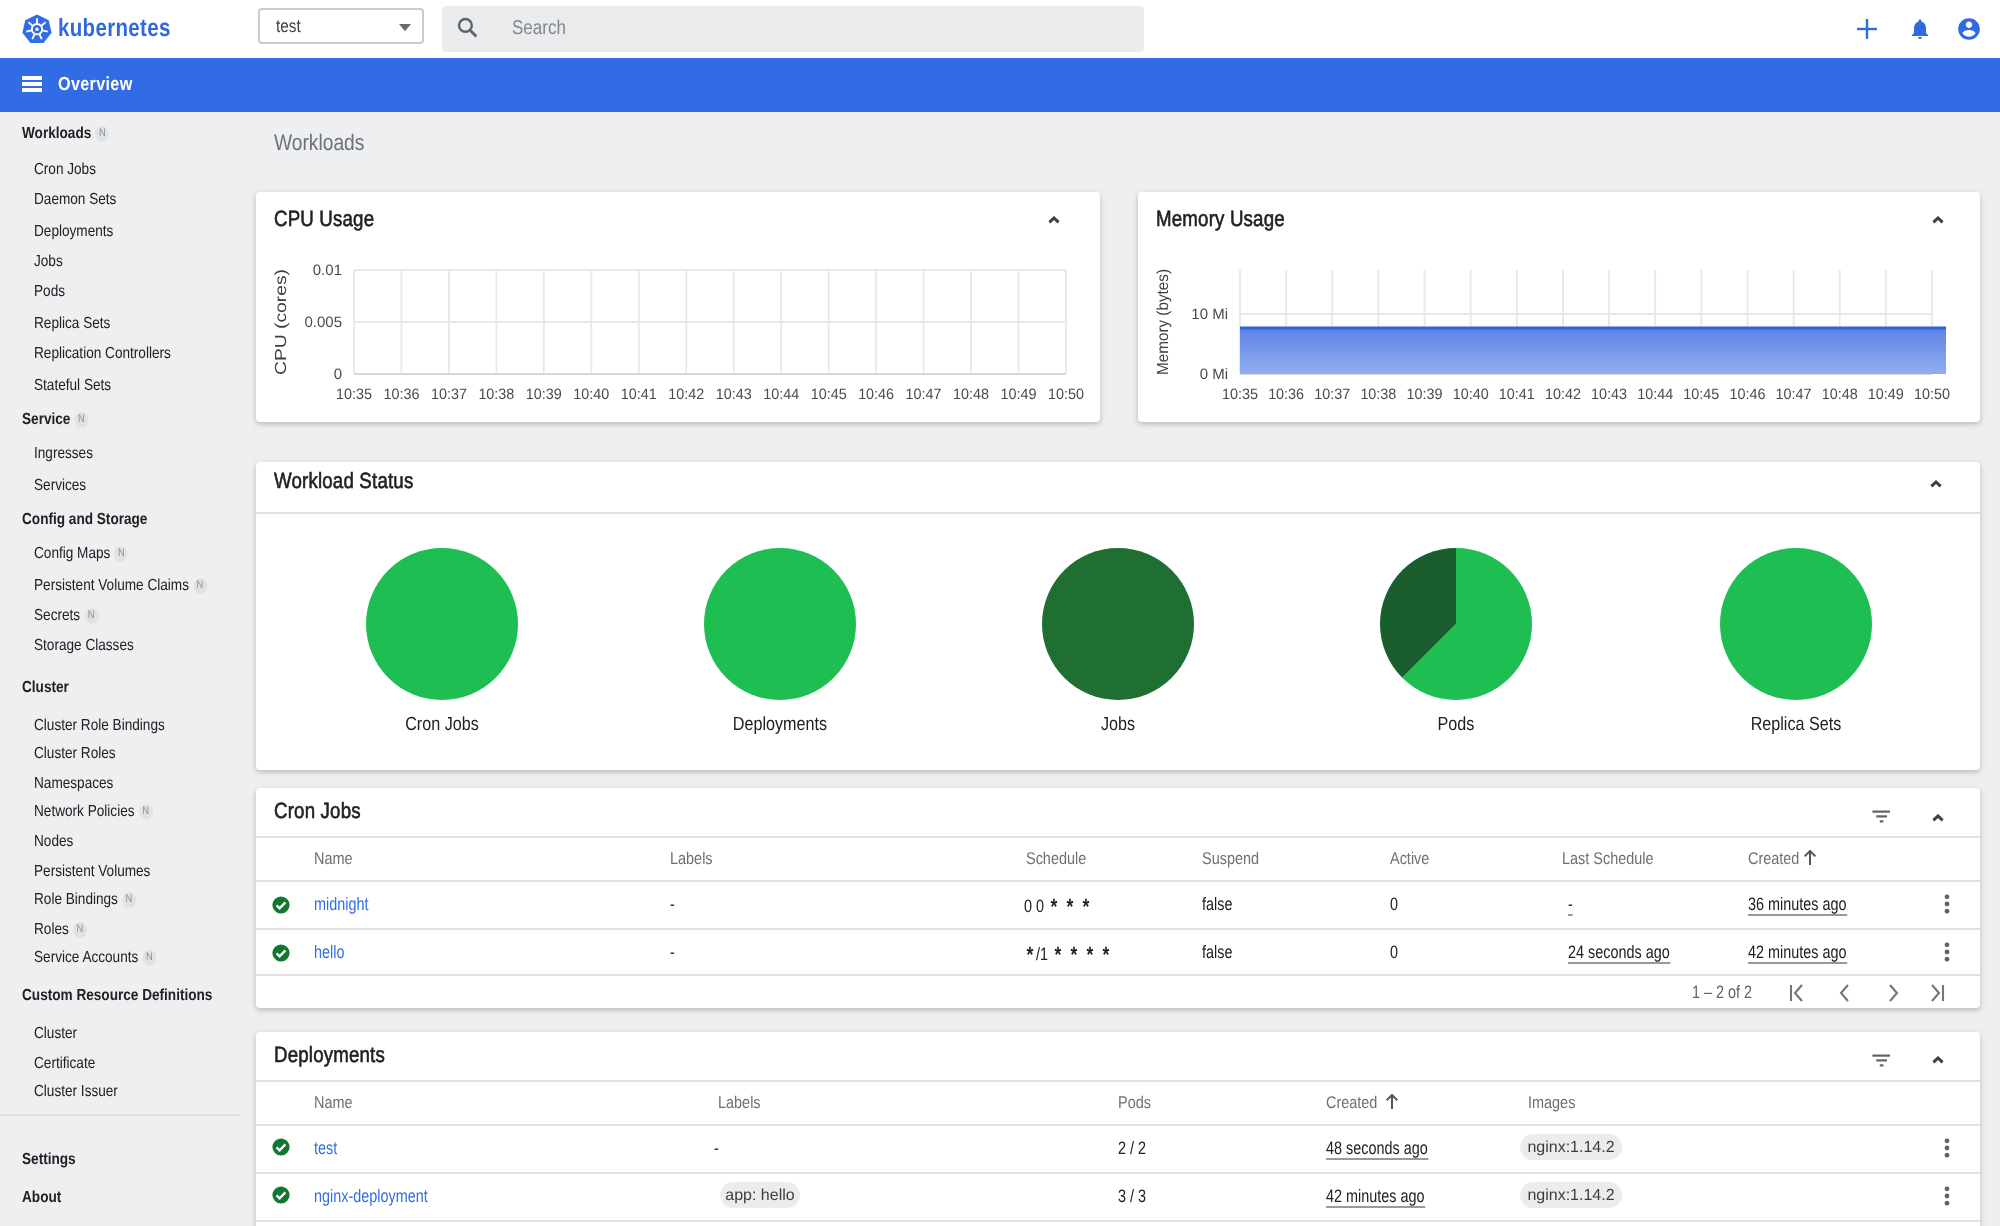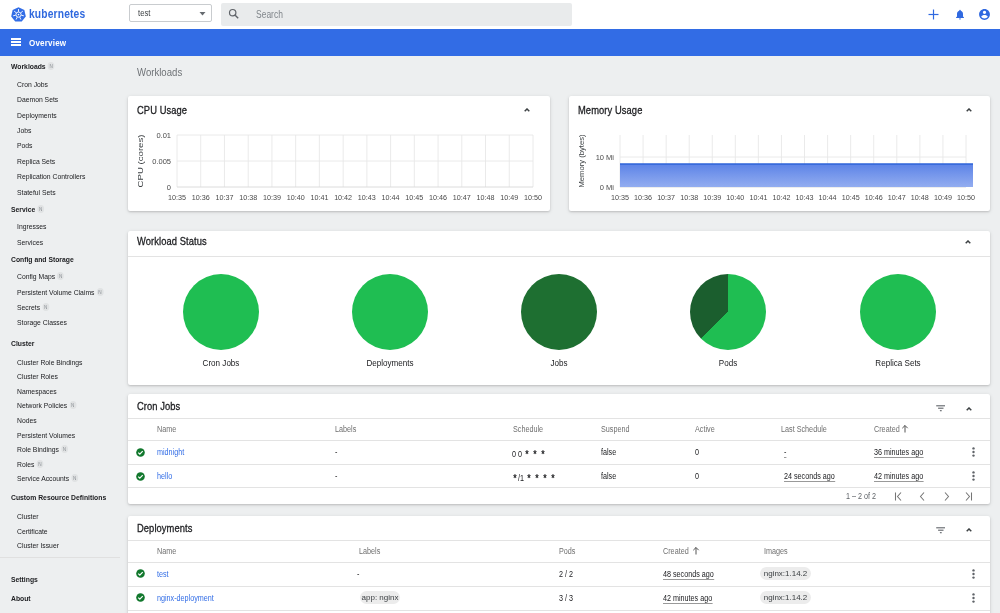--- a/index.html
+++ b/index.html
@@ -317,21 +317,21 @@
 <svg class="ab" style="left:971.5px;top:568.5px" width="3" height="10" viewBox="0 0 3 10">
       <circle cx="1.5" cy="1.4" r="1.2" fill="#5f6368"></circle>
       <circle cx="1.5" cy="5" r="1.2" fill="#5f6368"></circle>
       <circle cx="1.5" cy="8.6" r="1.2" fill="#5f6368"></circle>
     </svg>
 <svg class="ab" style="left:136.3px;top:593.0px" width="9" height="9" viewBox="0 0 9 9">
       <circle cx="4.5" cy="4.5" r="4.3" fill="#12782d"></circle>
       <polyline points="2.3,4.7 3.8,6.2 6.7,3.2" fill="none" stroke="#fff" stroke-width="1.2"></polyline>
     </svg>
 <div class="ab t link" style="left:157px;top:592.5px">nginx-deployment</div>
-<div class="chip" style="left:360px;top:591px;width:40px">app: nginx</div>
+<div class="chip" style="left:360px;top:591px;width:40px">app: hello</div>
 <div class="ab t cell" style="left:559px;top:592.5px">3 / 3</div>
 <div class="ab t cell" style="left:663px;top:592.5px;border-bottom:1px solid #999">42 minutes ago</div>
 <div class="chip" style="left:760px;top:591px;width:51px">nginx:1.14.2</div>
 <svg class="ab" style="left:971.5px;top:592.5px" width="3" height="10" viewBox="0 0 3 10">
       <circle cx="1.5" cy="1.4" r="1.2" fill="#5f6368"></circle>
       <circle cx="1.5" cy="5" r="1.2" fill="#5f6368"></circle>
       <circle cx="1.5" cy="8.6" r="1.2" fill="#5f6368"></circle>
     </svg>
 </div>
 </body></html>

